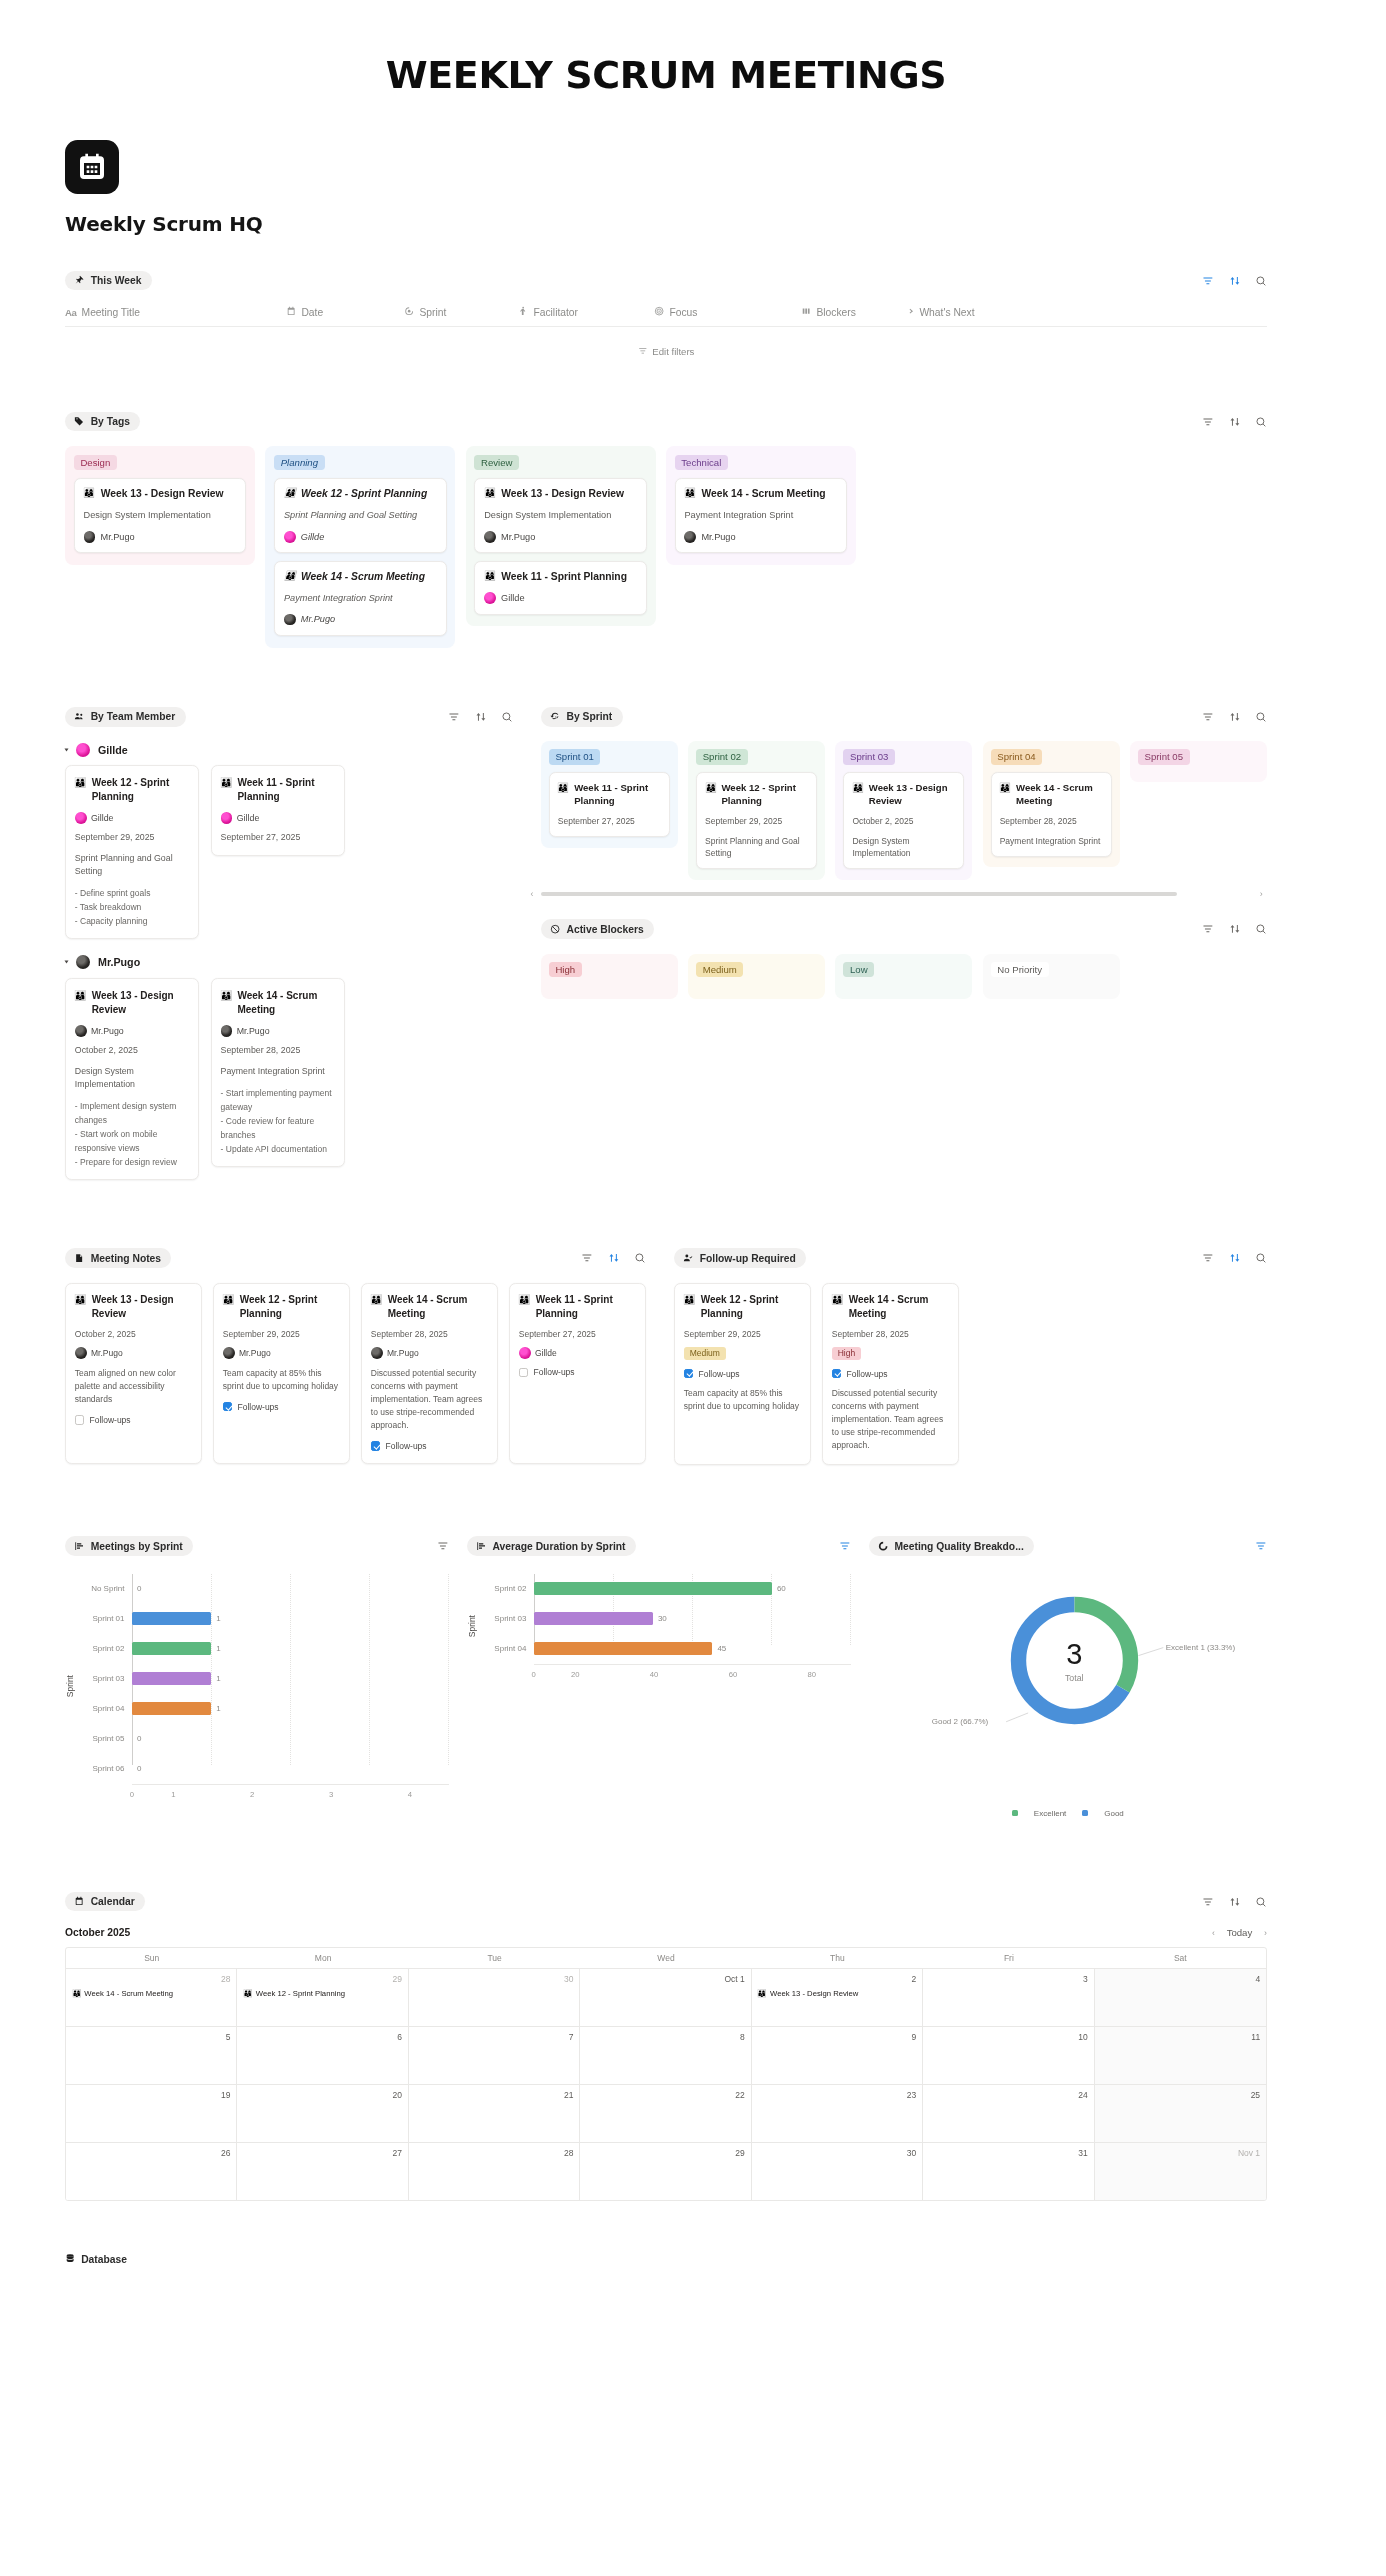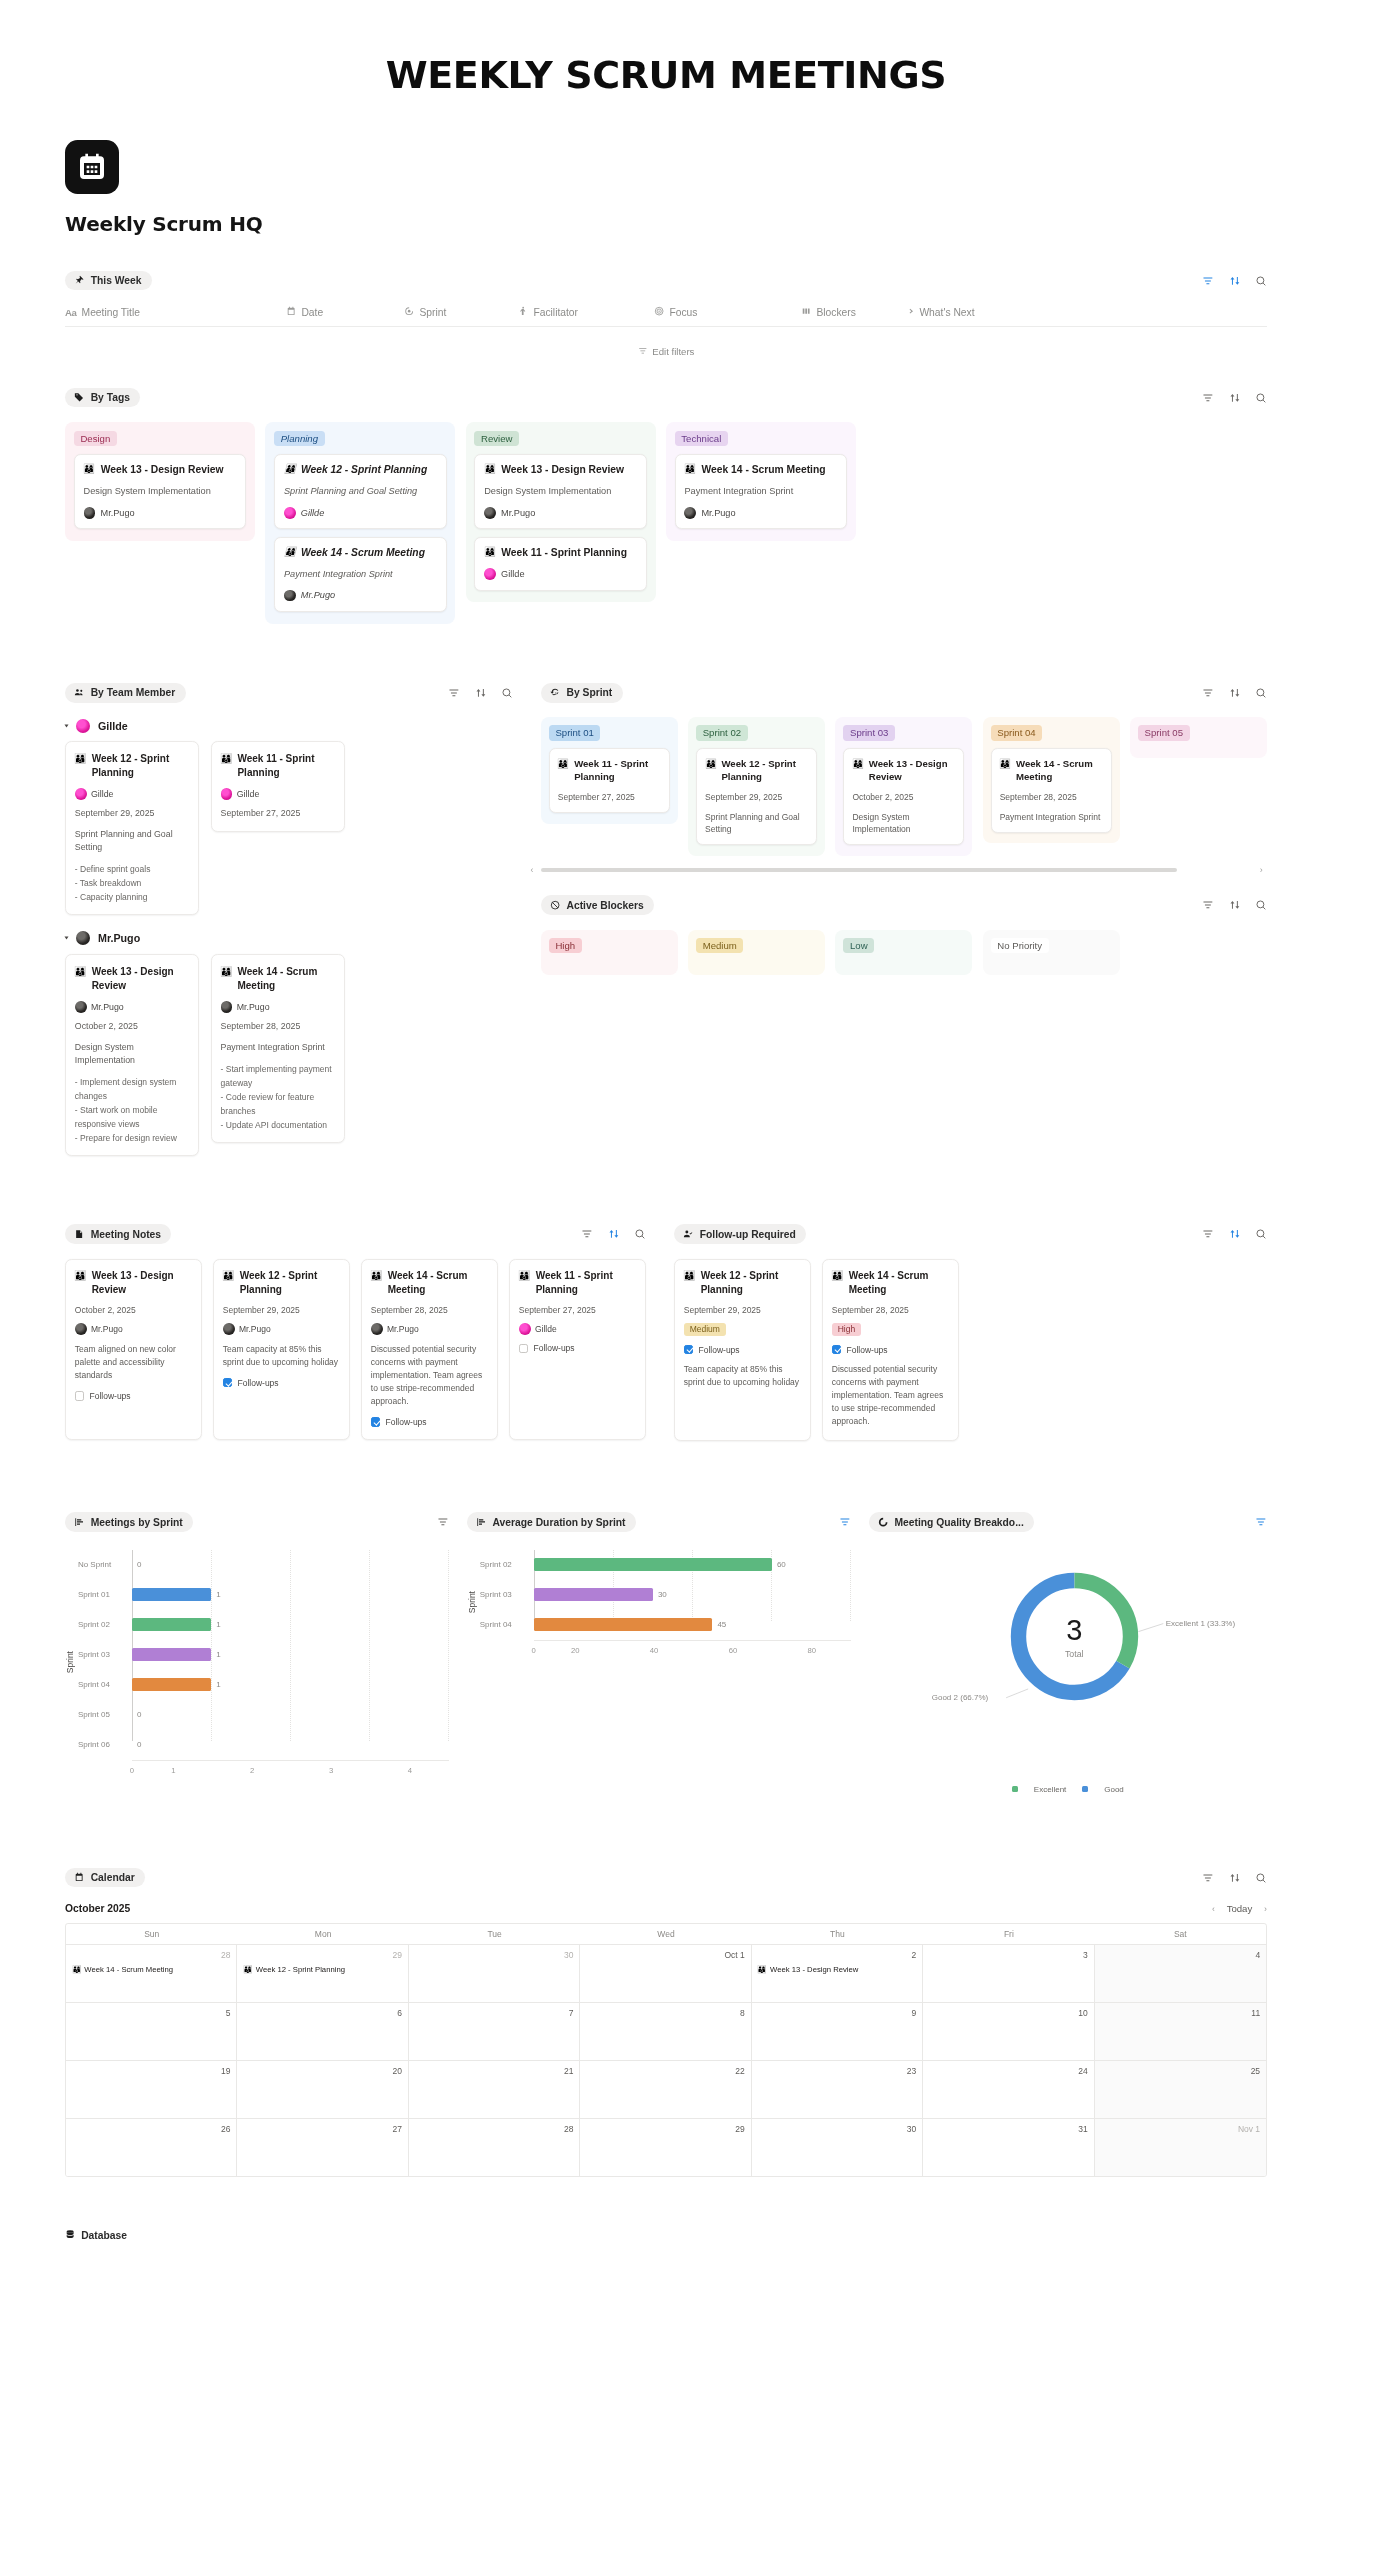--- a/index.html
+++ b/index.html
@@ -59,21 +59,21 @@
   .tw-col svg { width: 10.3px; height: 10.3px; fill: #9b9b99; }
   .tw-col .aa { font-size: 9.6px; color:#9b9b99; font-weight:600; letter-spacing:-0.4px;}
   .tw-edit {
     margin: 19px auto 0; width: fit-content;
     display: flex; align-items: center; gap: 5.1px;
     font-size: 9.6px; color: #8c8c8a;
   }
   .tw-edit svg { width: 9.6px; height: 9.6px; fill: #9b9b99; }
 
   
-  .sect-tags { margin-top: 30px; padding: 0 65px; }
+  .sect-tags { margin-top: 54px; padding: 0 65px; }
   .tags-board { display: flex; gap: 10.3px; margin-top: 14.7px; align-items: flex-start; }
   .tag-col { width: 190px; border-radius: 8px; padding: 8.8px 8.8px 11.8px; }
   .chip {
     display:inline-block; font-size: 9.6px; padding: 2.2px 6.6px; border-radius: 3.7px;
     font-weight: 500; margin-bottom: 7.4px;
   }
   .mcard {
     background: #fff; border: 0.7px solid #eceae8; border-radius: 6.6px;
     padding: 8.8px 8.8px 9.6px; margin-bottom: 7.4px;
     box-shadow: 0 0.7px 1.5px rgba(15,15,15,.05);
@@ -156,21 +156,21 @@
   .chart-head { display:flex; align-items:center; justify-content:space-between; }
   .chart-area { margin-top: 17.6px; position: relative; }
 
   .hbar-chart { display:flex; }
   .ylab {
     writing-mode: vertical-rl; transform: rotate(180deg);
     font-size: 8.5px; color:#4a4846; align-self:center; margin-right:2.9px;
   }
   .hb-rows { flex:1; }
   .hb-row { display:flex; align-items:center; height: 30px; }
-  .hb-cat { width: 54px; text-align:left; padding-right: 7.4px; font-size: 8px; color:#8c8a87; }
+  .hb-cat { width: 54px; text-align:right; padding-right: 7.4px; font-size: 8px; color:#8c8a87; }
   .hb-track { flex:1; position:relative; height:100%; display:flex; align-items:center; }
   .hb-fill { height: 12.5px; border-radius: 1.5px; }
   .hb-val { font-size: 8px; color:#8c8a87; margin-left: 5.1px; }
   .hb-axis {
     display:flex; margin-left: 54px; border-top: 0.7px solid #e9e8e6; padding-top:5.1px;
     font-size: 7.7px; color:#9b9a98;
   }
   .hb-axis span { flex:1; text-align:center; }
   .hb-axis span:first-child { text-align:left; flex: 0 0 0; }
   .grid-lines { position:absolute; left:54px; right:0; top:0; bottom: 19px; display:flex; pointer-events:none; }

